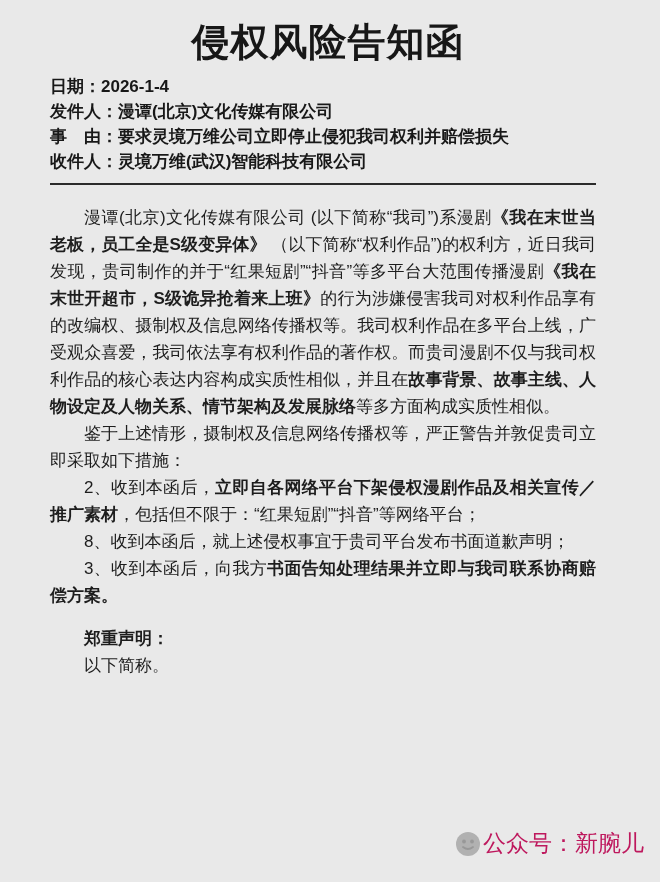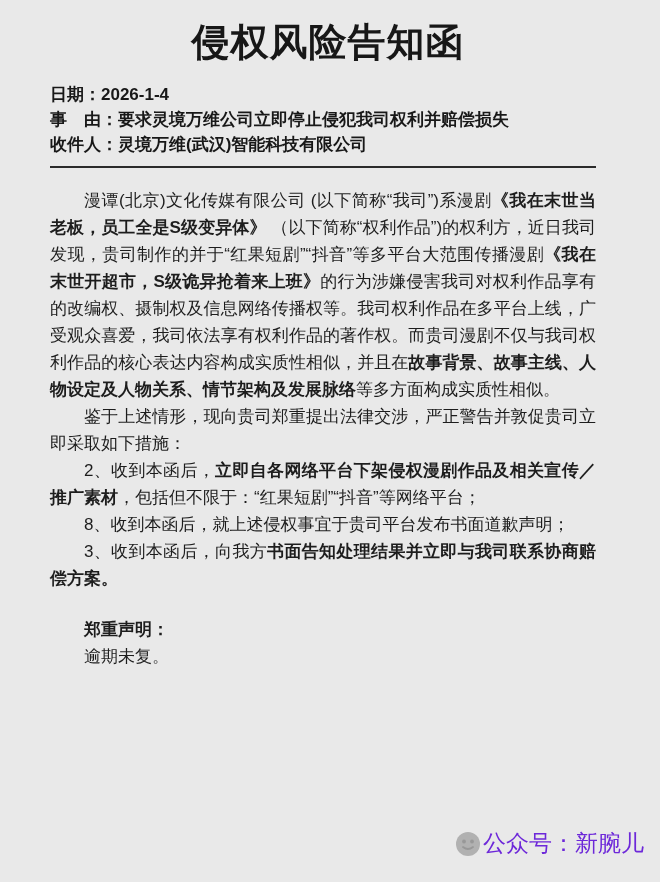--- a/index.html
+++ b/index.html
@@ -20,21 +20,21 @@
   .doc-title {
     text-align:center;
     font-size:38px;
     font-weight:800;
     letter-spacing:1px;
     margin:8px -10px 0 0;
     line-height:1.1;
     color:#171717;
   }
   .meta-block {
-    margin-top:18px;
+    margin-top:10px;
     font-size:17px;
     font-weight:700;
     line-height:25px;
     color:#181818;
   }
   .meta-line { white-space:nowrap; }
   .divider {
     border:none;
     border-top:2px solid #2b2b2b;
     margin-top:9px;
@@ -46,60 +46,61 @@
     line-height:27px;
     text-align:justify;
     color:#1d1d1d;
   }
   .salutation { font-weight:700; }
   p.para { text-indent:2em; }
   .b { font-weight:700; }
   .statement-head {
     font-weight:700;
     text-indent:2em;
-    margin-top:24px;
+    margin-top:16px;
   }
   .watermark {
     position:absolute;
     right:16px;
     top:828px;
     z-index:0;
     display:flex;
     align-items:center;
     gap:2px;
-    color:#6d28d9;
+    color:#be185d;
     font-size:23px;
     font-weight:400;
     white-space:nowrap;
   }
   .watermark svg { display:block; opacity:.85; }
 </style>
 </head>
 <body>
 
 <div class="page">
 
   <h1 class="doc-title">侵权风险告知函</h1>
 
   <div class="meta-block">
     <div class="meta-line"><span>日期：</span><span>2026-1-4</span></div>
+    <div class="meta-line"><span>发件人：</span><span>漫谭(北京)文化传媒有限公司</span></div>
     <div class="meta-line"><span>事　由：</span><span>要求灵境万维公司立即停止侵犯我司权利并赔偿损失</span></div>
     <div class="meta-line"><span>收件人：</span><span>灵境万维(武汉)智能科技有限公司</span></div>
   </div>
 
   <hr class="divider">
 
   <div class="letter-body">
     <p class="para"><span>漫谭(北京)文化传媒有限公司 (以下简称“我司”)系漫剧</span><span class="b">《我在末世当老板，员工全是S级变异体》</span><span> （以下简称“权利作品”)的权利方，近日我司发现，贵司制作的并于“红果短剧”“抖音”等多平台大范围传播漫剧</span><span class="b">《我在末世开超市，S级诡异抢着来上班》</span><span>的行为涉嫌侵害我司对权利作品享有的改编权、摄制权及信息网络传播权等。我司权利作品在多平台上线，广受观众喜爱，我司依法享有权利作品的著作权。而贵司漫剧不仅与我司权利作品的核心表达内容构成实质性相似，并且在</span><span class="b">故事背景、故事主线、人物设定及人物关系、情节架构及发展脉络</span><span>等多方面构成实质性相似。</span></p>
-    <p class="para"><span>鉴于上述情形，现向贵司郑重提出法律交涉，严正警告并敦促贵司立即采取如下措施：</span></p>
+    <p class="para"><span>鉴于上述情形，摄制权及信息网络传播权等，严正警告并敦促贵司立即采取如下措施：</span></p>
     <p class="para"><span>2、收到本函后，</span><span class="b">立即自各网络平台下架侵权漫剧作品及相关宣传／推广素材</span><span>，包括但不限于：“红果短剧”“抖音”等网络平台；</span></p>
     <p class="para"><span>8、收到本函后，就上述侵权事宜于贵司平台发布书面道歉声明；</span></p>
     <p class="para"><span>3、收到本函后，向我方</span><span class="b">书面告知处理结果并立即与我司联系协商赔偿方案。</span></p>
     <p class="statement-head">郑重声明：</p>
-    <p class="para"><span>逾期未复。</span></p>
+    <p class="para"><span>以下简称。</span></p>
   </div>
 
   <div class="watermark">
     <span>
       <svg width="26" height="26" viewBox="0 0 26 26">
         <circle cx="13" cy="13" r="12" fill="#a8a8a8"></circle>
         <circle cx="9" cy="10.5" r="1.9" fill="#8a8a8a"></circle>
         <circle cx="17" cy="10.5" r="1.9" fill="#8a8a8a"></circle>
         <path d="M8 16 q5 4 10 0" stroke="#8a8a8a" stroke-width="1.8" fill="none" stroke-linecap="round"></path>
       </svg>

